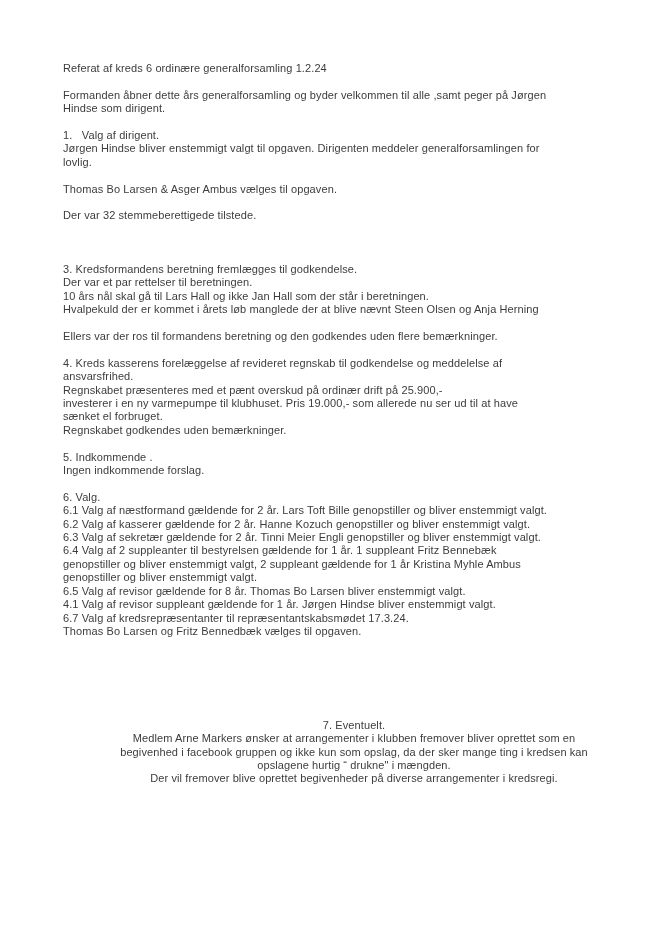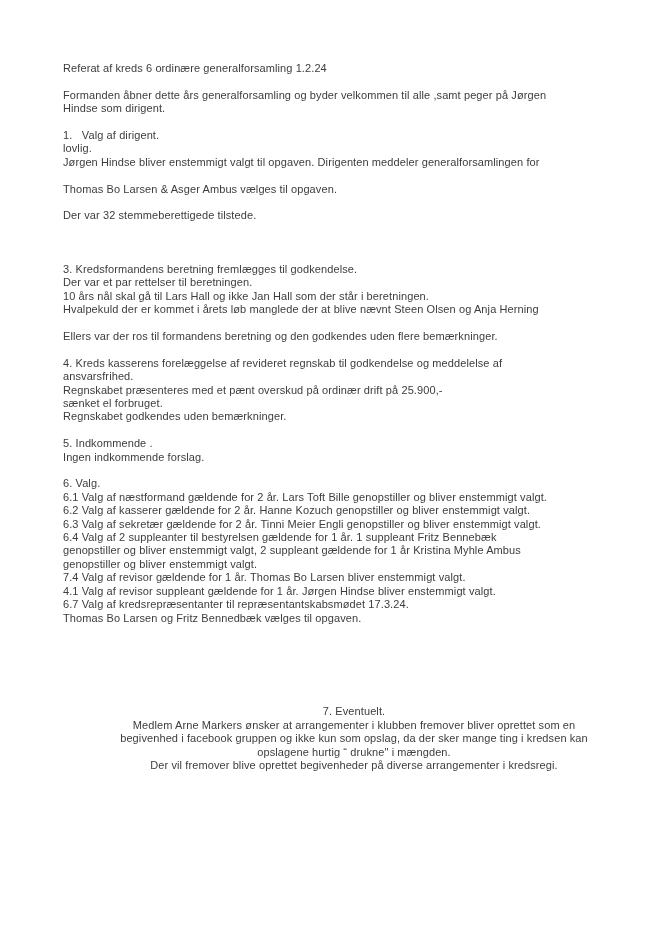--- a/index.html
+++ b/index.html
@@ -49,22 +49,22 @@
     <div class="line">Referat af kreds 6 ordinære generalforsamling 1.2.24</div>
   </div>
 
   <div class="block">
     <div class="line">Formanden åbner dette års generalforsamling og byder velkommen til alle ,samt peger på Jørgen</div>
     <div class="line">Hindse som dirigent.</div>
   </div>
 
   <div class="block">
     <div class="line">1.   Valg af dirigent.</div>
+    <div class="line">Jørgen Hindse bliver enstemmigt valgt til opgaven. Dirigenten meddeler generalforsamlingen for</div>
     <div class="line">lovlig.</div>
-    <div class="line">Jørgen Hindse bliver enstemmigt valgt til opgaven. Dirigenten meddeler generalforsamlingen for</div>
   </div>
 
   <div class="block">
     <div class="line">Thomas Bo Larsen &amp; Asger Ambus vælges til opgaven.</div>
   </div>
 
   <div class="block">
     <div class="line">Der var 32 stemmeberettigede tilstede.</div>
   </div>
 
@@ -76,38 +76,39 @@
   </div>
 
   <div class="block">
     <div class="line">Ellers var der ros til formandens beretning og den godkendes uden flere bemærkninger.</div>
   </div>
 
   <div class="block">
     <div class="line">4. Kreds kasserens forelæggelse af revideret regnskab til godkendelse og meddelelse af</div>
     <div class="line">ansvarsfrihed.</div>
     <div class="line">Regnskabet præsenteres med et pænt overskud på ordinær drift på 25.900,-</div>
+    <div class="line">investerer i en ny varmepumpe til klubhuset. Pris 19.000,- som allerede nu ser ud til at have</div>
     <div class="line">sænket el forbruget.</div>
     <div class="line">Regnskabet godkendes uden bemærkninger.</div>
   </div>
 
   <div class="block">
     <div class="line">5. Indkommende .</div>
     <div class="line">Ingen indkommende forslag.</div>
   </div>
 
   <div class="block">
     <div class="line">6. Valg.</div>
     <div class="line">6.1 Valg af næstformand gældende for 2 år. Lars Toft Bille genopstiller og bliver enstemmigt valgt.</div>
     <div class="line">6.2 Valg af kasserer gældende for 2 år. Hanne Kozuch genopstiller og bliver enstemmigt valgt.</div>
     <div class="line">6.3 Valg af sekretær gældende for 2 år. Tinni Meier Engli genopstiller og bliver enstemmigt valgt.</div>
     <div class="line">6.4 Valg af 2 suppleanter til bestyrelsen gældende for 1 år. 1 suppleant Fritz Bennebæk</div>
     <div class="line">genopstiller og bliver enstemmigt valgt, 2 suppleant gældende for 1 år Kristina Myhle Ambus</div>
     <div class="line">genopstiller og bliver enstemmigt valgt.</div>
-    <div class="line">7.4 Valg af revisor gældende for 1 år. Thomas Bo Larsen bliver enstemmigt valgt.</div>
+    <div class="line">6.5 Valg af revisor gældende for 8 år. Thomas Bo Larsen bliver enstemmigt valgt.</div>
     <div class="line">4.1 Valg af revisor suppleant gældende for 1 år. Jørgen Hindse bliver enstemmigt valgt.</div>
     <div class="line">6.7 Valg af kredsrepræsentanter til repræsentantskabsmødet 17.3.24.</div>
     <div class="line">Thomas Bo Larsen og Fritz Bennedbæk vælges til opgaven.</div>
   </div>
 
   <div class="block gap-6">
     <div class="line">7. Eventuelt.</div>
     <div class="line">Medlem Arne Markers ønsker at arrangementer i klubben fremover bliver oprettet som en</div>
     <div class="line">begivenhed i facebook gruppen og ikke kun som opslag, da der sker mange ting i kredsen kan</div>
     <div class="line">opslagene hurtig “ drukne" i mængden.</div>

